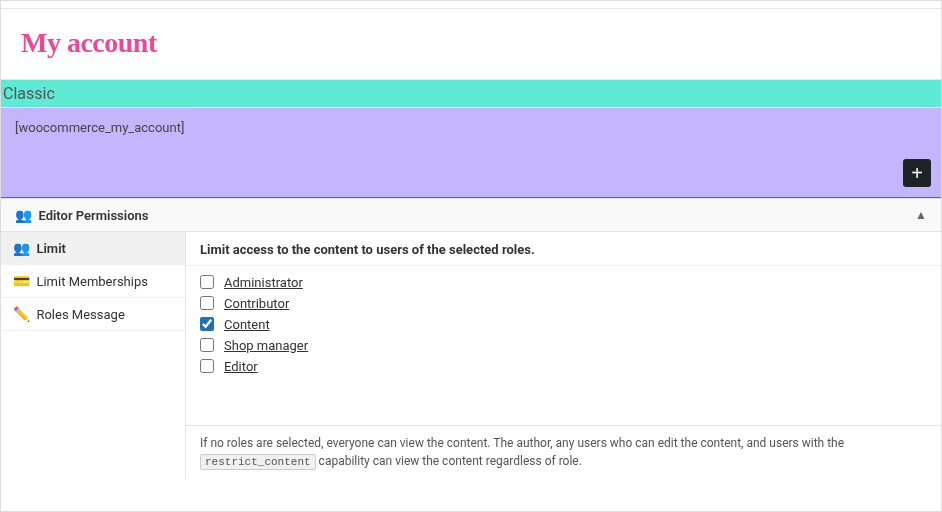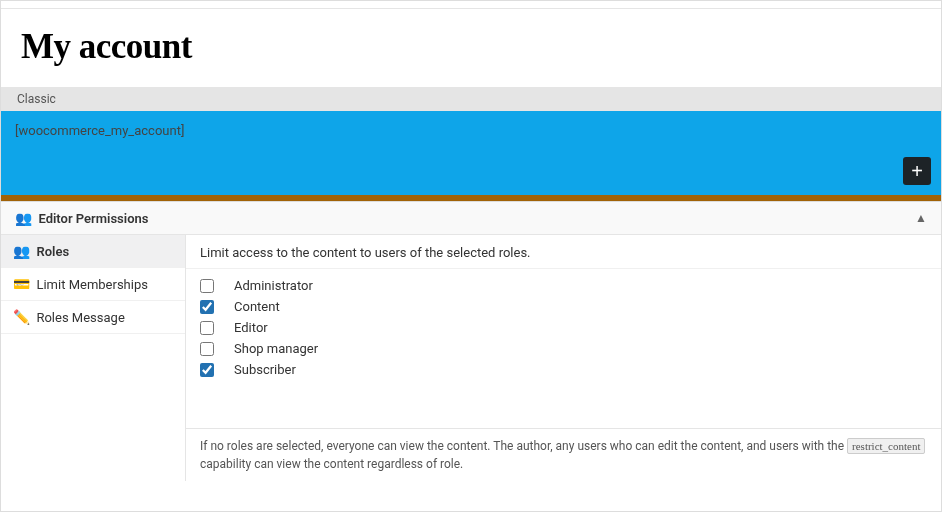--- a/index.html
+++ b/index.html
@@ -21,41 +21,41 @@
       height: 8px;
       background: #fff;
       border-bottom: 1px solid #e5e5e5;
     }
     
     .title-area {
       padding: 18px 20px 20px 20px;
       border-bottom: 1px solid #e5e5e5;
     }
     .page-title {
-      font-size: 35px;
+      font-size: 28px;
       font-weight: 700;
       font-family: Georgia, serif;
-      color: #000000;
+      color: #ec4899;
       letter-spacing: -0.5px;
     }
     
     .editor-toolbar {
-      background: #e5e5e5;
-      border-bottom: 1px solid #e5e5e5;
-      padding: 4px 16px;
-      font-size: 12px;
+      background: #5eead4;
+      border-bottom: 1px solid #e5e5e5;
+      padding: 4px 2px;
+      font-size: 16px;
       color: #555;
     }
     
     .editor-area {
       position: relative;
       padding: 10px 14px;
       min-height: 90px;
-      border-bottom: 6px solid #a16207;
-      background: #0ea5e9;
+      border-bottom: 1px solid #a16207;
+      background: #c4b5fd;
     }
     .editor-content {
       font-size: 13px;
       color: #444;
       line-height: 1.6;
     }
     .add-block-btn {
       position: absolute;
       bottom: 10px;
       right: 10px;
@@ -131,62 +131,63 @@
       font-size: 14px;
     }
     
     .permissions-content {
       flex: 1;
       padding: 0;
     }
     .permissions-desc {
       padding: 10px 14px 8px 14px;
       font-size: 13px;
-      font-weight: 400;
+      font-weight: 700;
       color: #333;
       border-bottom: 1px solid #f0f0f0;
     }
     
     .roles-list-wrapper {
       position: relative;
       height: 160px;
       overflow-y: scroll;
       border-bottom: 1px solid #e5e5e5;
     }
     .roles-list {
       padding: 6px 14px;
     }
     .role-item {
       display: flex;
-      align-items: flex-end;
-      gap: 20px;
+      align-items: flex-start;
+      gap: 10px;
       padding: 3px 0;
       font-size: 13px;
       color: #333;
+      text-decoration: underline;
     }
     .role-item input[type="checkbox"] {
       width: 14px;
       height: 14px;
       cursor: pointer;
       accent-color: #2271b1;
     }
     
     .permissions-footer {
       padding: 8px 14px;
       font-size: 12px;
       color: #555;
       line-height: 1.5;
       background: #fff;
     }
     .permissions-footer code {
       background: #f0f0f0;
       padding: 1px 4px;
       border: 1px solid #ccc;
       border-radius: 2px;
-      font-family: Liberation Serif, serif;
+      font-family: Liberation Mono, monospace;
       font-size: 11px;
     }
   </style>
 </head>
 <body>
 
 <div class="page-wrapper">
   <div class="top-bar"></div>
 
   <div class="title-area">
@@ -209,21 +210,21 @@
         <span>Editor Permissions</span>
       </div>
       <span class="collapse-icon">▲</span>
     </div>
 
     <div class="permissions-body">
 
       <div class="permissions-sidebar">
         <div class="sidebar-nav-item active">
           <span class="nav-icon">👥</span>
-          <span>Roles</span>
+          <span>Limit</span>
         </div>
         <div class="sidebar-nav-item">
           <span class="nav-icon">💳</span>
           <span>Limit Memberships</span>
         </div>
         <div class="sidebar-nav-item">
           <span class="nav-icon">✏️</span>
           <span>Roles Message</span>
         </div>
       </div>
@@ -233,40 +234,40 @@
 
         <div class="roles-list-wrapper">
           <div class="roles-list">
 
             <div class="role-item">
               <input type="checkbox" style="">
               <span>Administrator</span>
             </div>
 
 
+            <div class="role-item">
+              <input type="checkbox" style="">
+              <span>Contributor</span>
+            </div>
 
             <div class="role-item">
               <input type="checkbox" checked="" style="">
               <span>Content</span>
             </div>
 
             <div class="role-item">
               <input type="checkbox" style="">
+              <span>Shop manager</span>
+            </div>
+
+            <div class="role-item">
+              <input type="checkbox" style="">
               <span>Editor</span>
             </div>
 
-            <div class="role-item">
-              <input type="checkbox" style="">
-              <span>Shop manager</span>
-            </div>
-
-            <div class="role-item">
-              <input type="checkbox" checked="" style="">
-              <span>Subscriber</span>
-            </div>
           </div>
         </div>
 
         <div class="permissions-footer">
           <span>If no roles are selected, everyone can view the content. The author, any users who can edit the content, and users with the </span><code>restrict_content</code><span> capability can view the content regardless of role.</span>
         </div>
       </div>
     </div>
   </div>
 </div>

